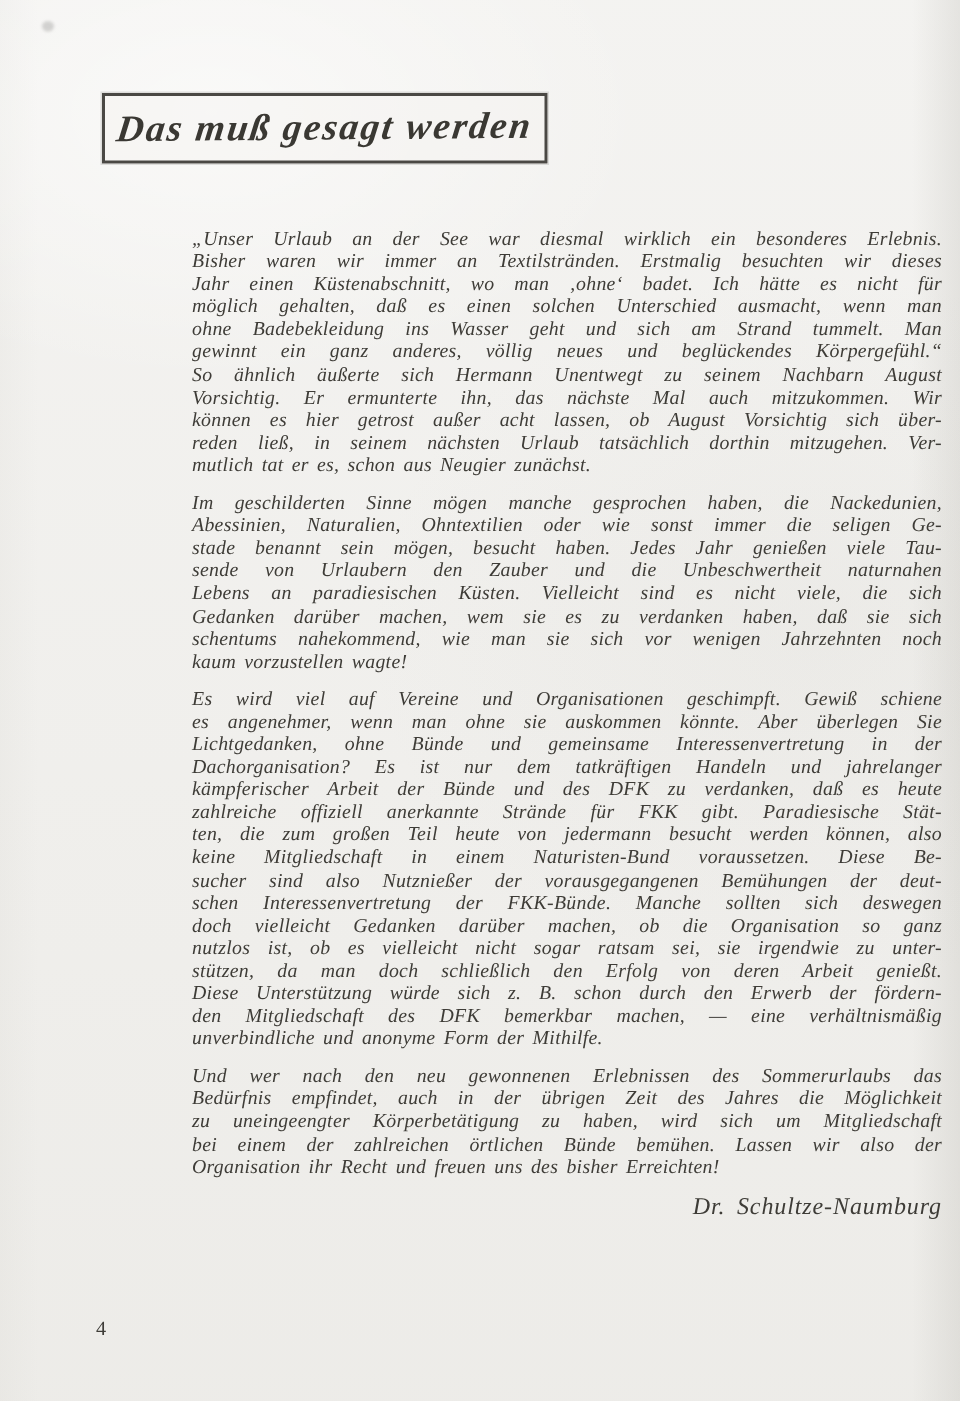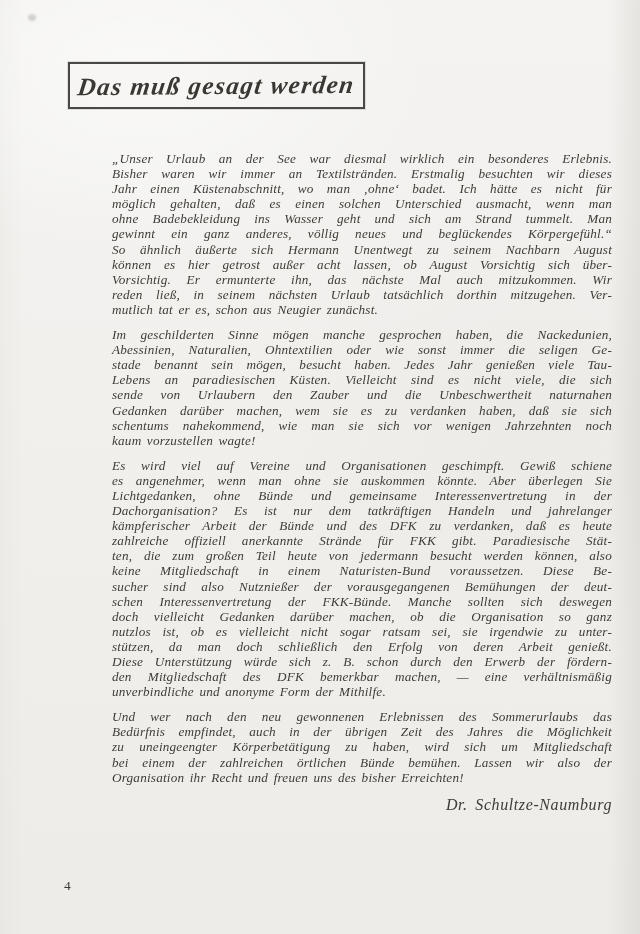--- a/index.html
+++ b/index.html
@@ -37,21 +37,21 @@
   .title-text {
     font-style: italic;
     font-weight: bold;
     font-size: 25px;
     letter-spacing: 1.5px;
     color: #3a3833;
     transform: skewX(-8deg) rotate(-0.5deg);
     white-space: nowrap;
   }
   .body-col {
-    position: absolute; left: 112px; top: 151px;
+    position: absolute; left: 128px; top: 151px;
     width: 500px;
     color: #3e3c37;
     font-style: italic;
     font-size: 13.2px;
     line-height: 15.1px;
     letter-spacing: 0.2px;
     word-spacing: 2px;
   }
   .para { margin: 0 0 10px 0; }
   .line {
@@ -89,31 +89,31 @@
   <div class="body-col">
 
   <div class="para">
         <div class="line">„Unser Urlaub an der See war diesmal wirklich ein besonderes Erlebnis.</div>
         <div class="line">Bisher waren wir immer an Textilstränden. Erstmalig besuchten wir dieses</div>
         <div class="line">Jahr einen Küstenabschnitt, wo man ‚ohne‘ badet. Ich hätte es nicht für</div>
         <div class="line">möglich gehalten, daß es einen solchen Unterschied ausmacht, wenn man</div>
         <div class="line">ohne Badebekleidung ins Wasser geht und sich am Strand tummelt. Man</div>
         <div class="line">gewinnt ein ganz anderes, völlig neues und beglückendes Körpergefühl.“</div>
         <div class="line">So ähnlich äußerte sich Hermann Unentwegt zu seinem Nachbarn August</div>
+        <div class="line">Vorsichtig. Er ermunterte ihn, das nächste Mal auch mitzukommen. Wir</div>
         <div class="line">können es hier getrost außer acht lassen, ob August Vorsichtig sich über-</div>
-        <div class="line">Vorsichtig. Er ermunterte ihn, das nächste Mal auch mitzukommen. Wir</div>
         <div class="line">reden ließ, in seinem nächsten Urlaub tatsächlich dorthin mitzugehen. Ver-</div>
         <div class="line last">mutlich tat er es, schon aus Neugier zunächst.</div>
       </div>
       <div class="para">
         <div class="line">Im geschilderten Sinne mögen manche gesprochen haben, die Nackedunien,</div>
         <div class="line">Abessinien, Naturalien, Ohntextilien oder wie sonst immer die seligen Ge-</div>
         <div class="line">stade benannt sein mögen, besucht haben. Jedes Jahr genießen viele Tau-</div>
+        <div class="line">sende von Urlaubern den Zauber und die Unbeschwertheit naturnahen</div>
         <div class="line">Lebens an paradiesischen Küsten. Vielleicht sind es nicht viele, die sich</div>
-        <div class="line">sende von Urlaubern den Zauber und die Unbeschwertheit naturnahen</div>
         <div class="line">Gedanken darüber machen, wem sie es zu verdanken haben, daß sie sich</div>
         <div class="line">schentums nahekommend, wie man sie sich vor wenigen Jahrzehnten noch</div>
         <div class="line last">kaum vorzustellen wagte!</div>
       </div>
       <div class="para">
         <div class="line">Es wird viel auf Vereine und Organisationen geschimpft. Gewiß schiene</div>
         <div class="line">es angenehmer, wenn man ohne sie auskommen könnte. Aber überlegen Sie</div>
         <div class="line">Lichtgedanken, ohne Bünde und gemeinsame Interessenvertretung in der</div>
         <div class="line">Dachorganisation? Es ist nur dem tatkräftigen Handeln und jahrelanger</div>
         <div class="line">kämpferischer Arbeit der Bünde und des DFK zu verdanken, daß es heute</div>

